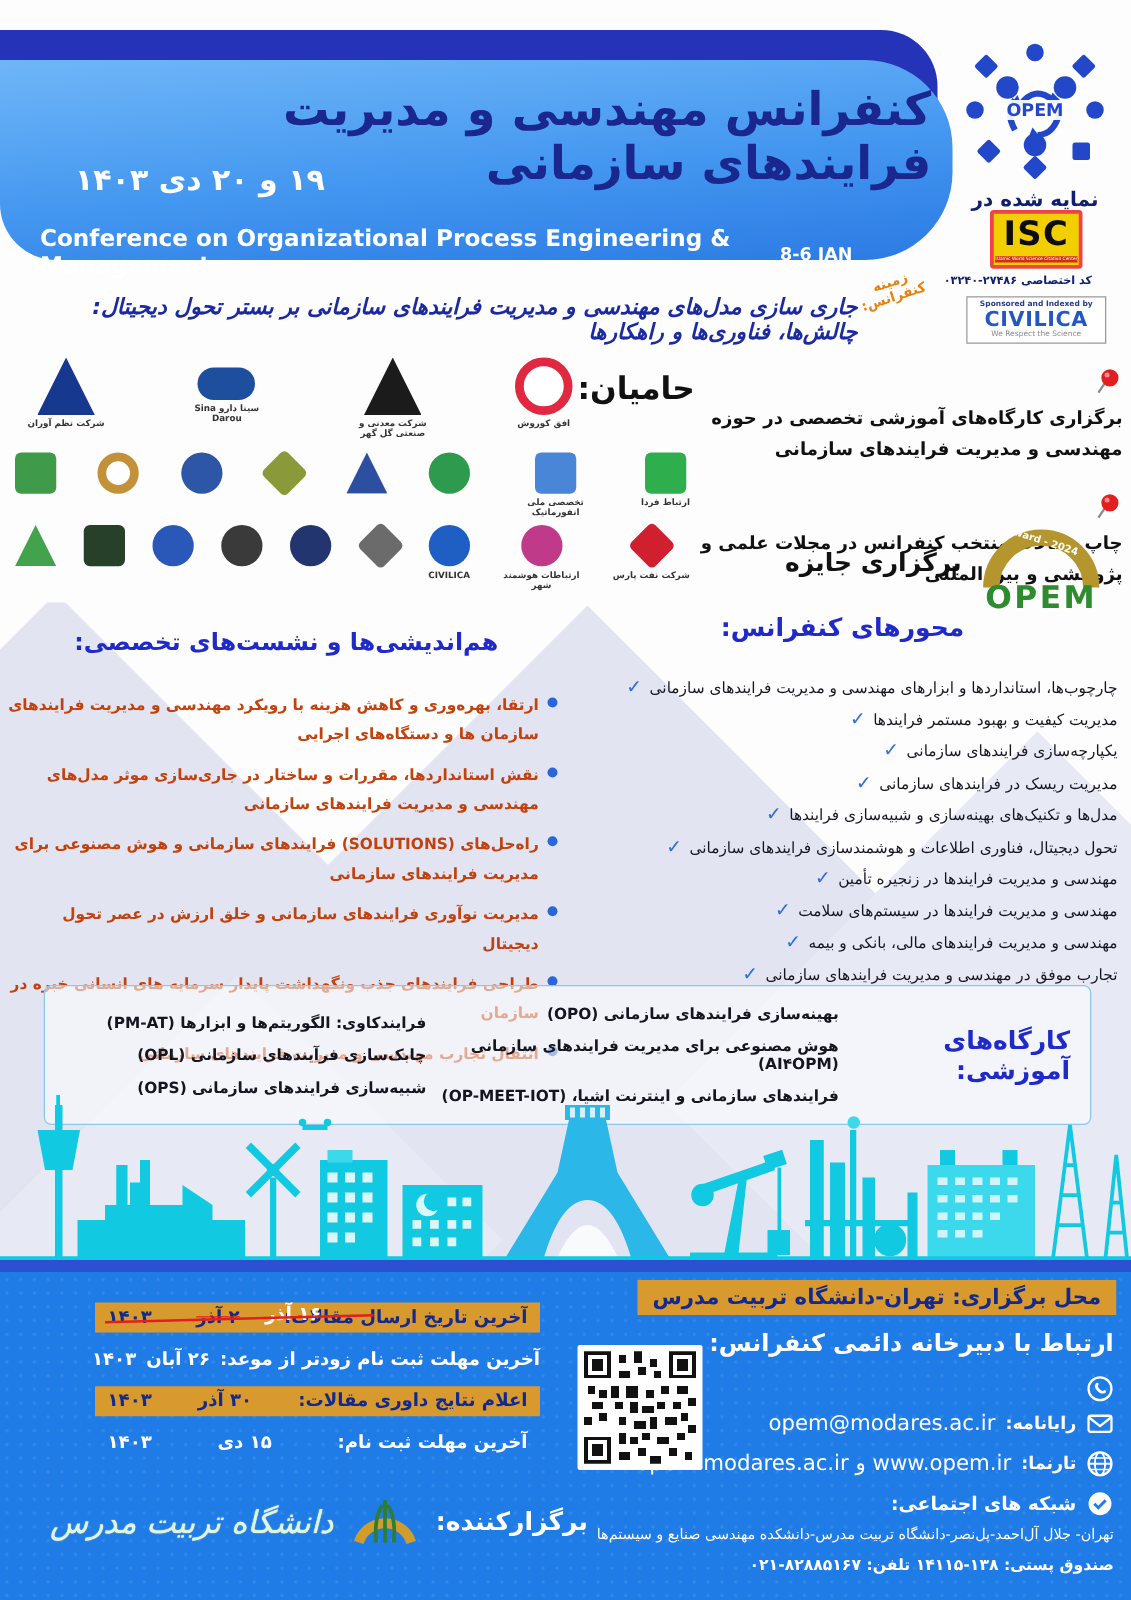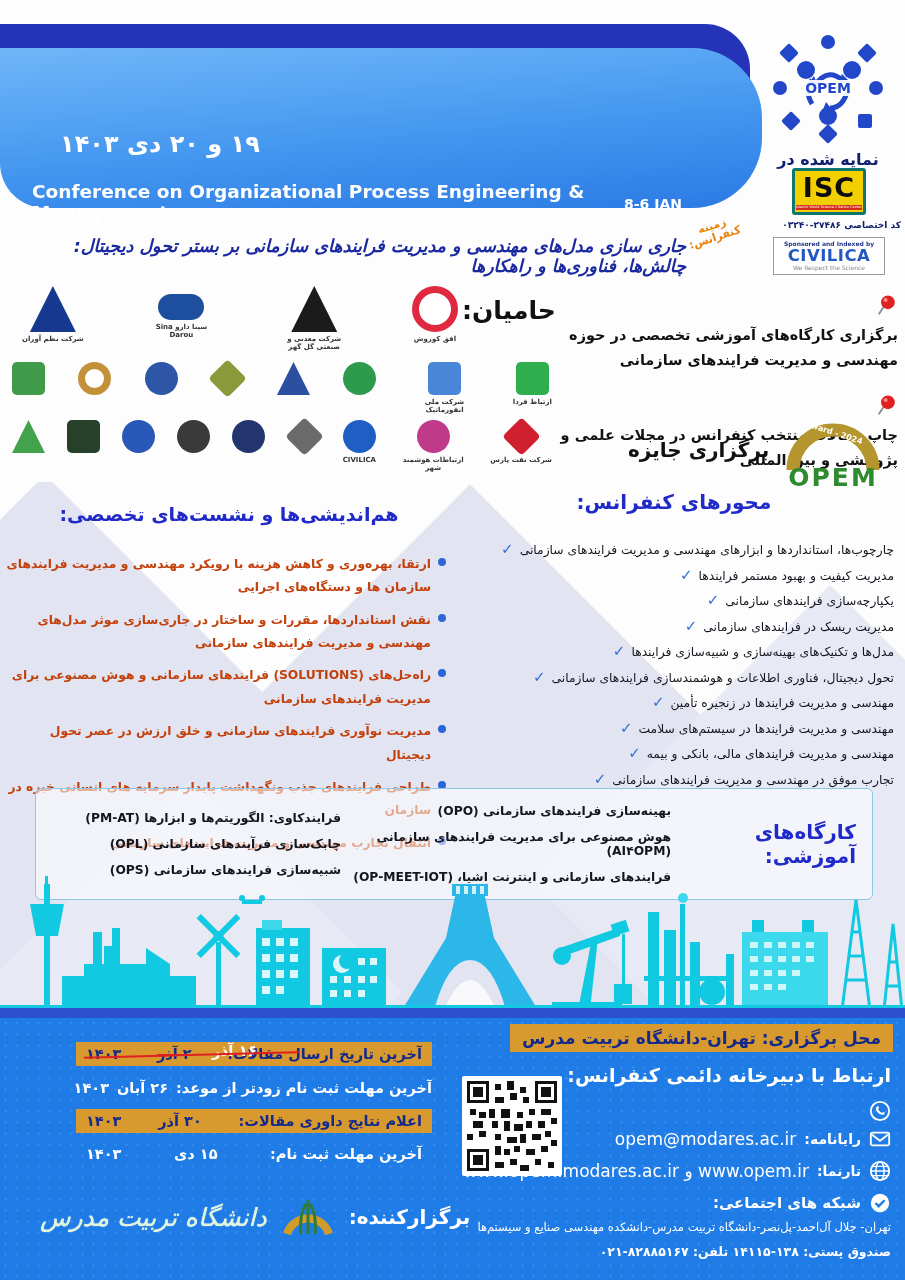--- a/index.html
+++ b/index.html
@@ -22,24 +22,24 @@
   .hdr-year { position:absolute; left:598px; top:152px; width:110px; text-align:center;
     font-size:42px; font-weight:bold; color:#ffffff; letter-spacing:1px; }
   .hdr-days { position:absolute; left:598px; top:196px; width:110px; text-align:center;
     font-size:14px; font-weight:bold; color:#ffffff; }
 
   
   .opem-logo { position:absolute; left:768px; top:28px; }
   .isc-indexed { position:absolute; left:760px; top:150px; width:136px; text-align:center;
     font-size:16px; font-weight:bold; color:#10206e; direction:rtl; }
   .isc-box { position:absolute; left:792px; top:168px; width:74px; height:47px;
-    background:#f2cf00; border:3px solid #0f766e; border-radius:3px; text-align:center; }
+    background:#f2cf00; border:3px solid #ef4444; border-radius:3px; text-align:center; }
   .isc-box .isc-t { font-size:27px; font-weight:bold; color:#0d0d0d; line-height:34px; letter-spacing:1px; }
   .isc-box .isc-sub { display:block; background:#d42b1e; color:#ffe; font-size:3.5px; line-height:5px; margin:0 1px; }
-  .isc-code { position:absolute; left:755px; top:220px; width:146px; text-align:right;
+  .isc-code { position:absolute; left:755px; top:220px; width:146px; text-align:left;
     font-size:9px; font-weight:bold; color:#10206e; direction:rtl; }
   .civilica-box { position:absolute; left:773px; top:237px; width:112px; height:38px;
     background:#ffffff; border:1px solid #999; text-align:center; padding-top:2px; }
   .civ-top { font-size:6px; color:#233a8c; font-weight:bold; }
   .civ-name { font-size:16.5px; font-weight:bold; color:#2257c4; letter-spacing:0.5px; line-height:17px; }
   .civ-bot { font-size:6px; color:#888; }
 
   
   .theme-wrap { position:absolute; left:10px; top:226px; width:748px; height:58px; direction:rtl; }
   .theme-label { position:absolute; right:18px; top:-6px; color:#e8820c; font-size:11px; font-weight:bold;
@@ -149,20 +149,21 @@
 
   .icon-badge { width:22px; height:22px; flex:0 0 auto; }
 </style>
 </head>
 <body>
 
 <div class="poster">
 
   <div class="hdr-navy"></div>
   <div class="hdr-banner"></div>
+  <div class="hdr-title" dir="rtl">کنفرانس مهندسی و مدیریت فرایندهای سازمانی</div>
   <div class="hdr-date">۱۹ و ۲۰ دی ۱۴۰۳</div>
   <div class="hdr-en">Conference on Organizational Process Engineering &amp; Management</div>
   <div class="hdr-days">8-6 JAN</div>
 
   <svg class="opem-logo" width="120" height="120" viewBox="0 0 120 120">
     <g fill="#2247c8" stroke="none">
       <circle cx="60" cy="14" r="7"></circle>
       <rect x="92" y="18" width="14" height="14" rx="2" transform="rotate(45 99 25)"></rect>
       <circle cx="108" cy="60" r="7"></circle>
       <rect x="90" y="86" width="14" height="14" rx="2"></rect>
@@ -272,21 +273,21 @@
       <div class="logo-tile lg-sm">
         <span class="glyph shape-triangle" style="--c:#2d4fa0"></span>
         <span class="cap"></span>
       </div>
       <div class="logo-tile lg-sm">
         <span class="glyph shape-circle" style="--c:#2d9a4d"></span>
         <span class="cap"></span>
       </div>
       <div class="logo-tile lg-sm">
         <span class="glyph shape-square" style="--c:#4a86d8"></span>
-        <span class="cap">شرکت ملی انفورماتیک</span>
+        <span class="cap">تخصصی ملی انفورماتیک</span>
       </div>
       <div class="logo-tile lg-sm">
         <span class="glyph shape-square" style="--c:#2fae4e"></span>
         <span class="cap">ارتباط فردا</span>
       </div>
     </div>
   <div class="logo-row logo-row-3">
       <div class="logo-tile lg-sm">
         <span class="glyph shape-triangle" style="--c:#43a34c"></span>
         <span class="cap"></span>

